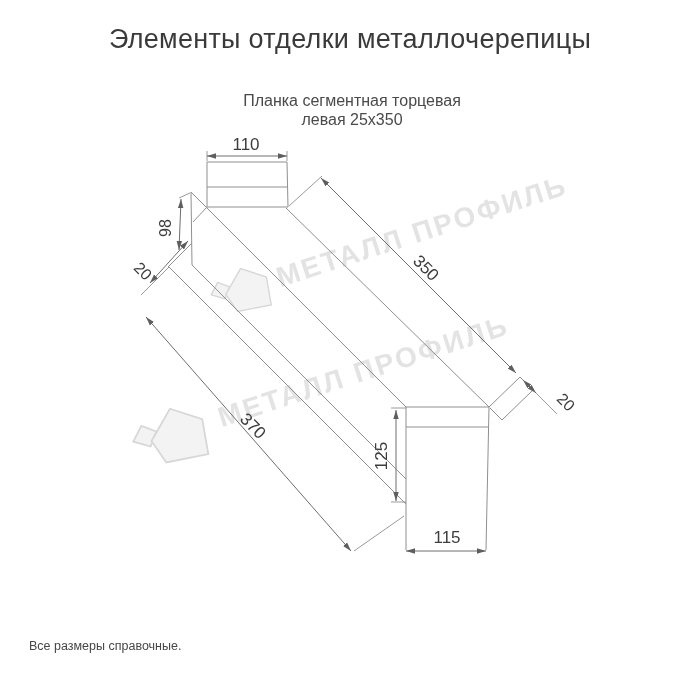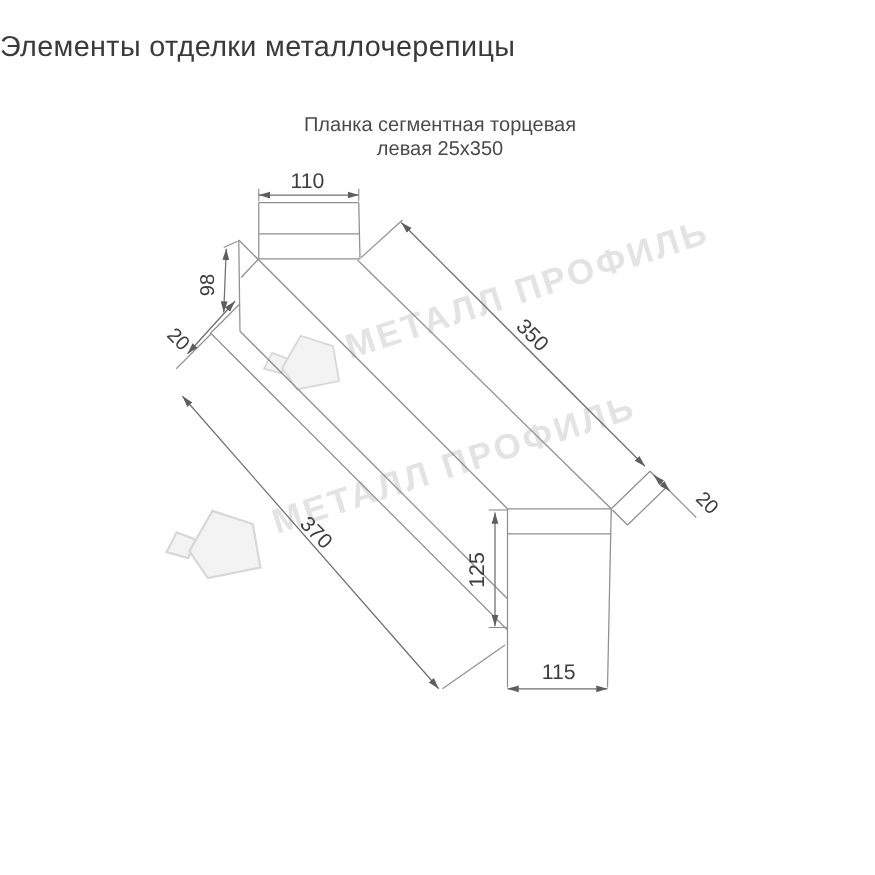--- a/index.html
+++ b/index.html
@@ -1,22 +1,22 @@
 <!DOCTYPE html>
 <html><head>
 <meta charset="utf-8">
 <style>
   html,body{margin:0;padding:0;}
   body{
     width:700px;height:700px;position:relative;background:#ffffff;
     font-family:"Liberation Sans", sans-serif;overflow:hidden;
   }
   .page-title{
-    position:absolute;top:24px;left:0;width:700px;text-align:left;
-    font-size:23px;font-weight:400;letter-spacing:.3px;color:#3a3a3a;
+    position:absolute;top:24px;left:0;width:700px;text-align:center;
+    font-size:27px;font-weight:400;letter-spacing:.3px;color:#3a3a3a;
   }
   .product-name{
     position:absolute;top:91px;left:0;width:704px;text-align:center;
     font-size:16px;line-height:19px;color:#4a4a4a;
   }
   .drawing-svg{position:absolute;top:0;left:0;}
   .ln{stroke:#8f8f8f;stroke-width:1;fill:none;}
   .dim{stroke:#6e6e6e;stroke-width:1;fill:none;}
   .ext{stroke:#8f8f8f;stroke-width:.9;fill:none;}
   .dt{
@@ -120,13 +120,14 @@
     <text class="dt dt-small" x="139" y="275" transform="rotate(45 139 275)">20</text>
     <text class="dt" x="422" y="272" transform="rotate(45 422 272)">350</text>
     <text class="dt" x="249" y="430" transform="rotate(45 249 430)">370</text>
     <text class="dt dt-small" x="562" y="406" transform="rotate(45 562 406)">20</text>
     <text class="dt" x="387" y="456" transform="rotate(-90 387 456)">125</text>
     <text class="dt" x="447" y="543">115</text>
   </g>
 </svg>
 
 <div class="notes">
+  <div>Все размеры справочные.</div>
 </div>
 
 </body></html>

